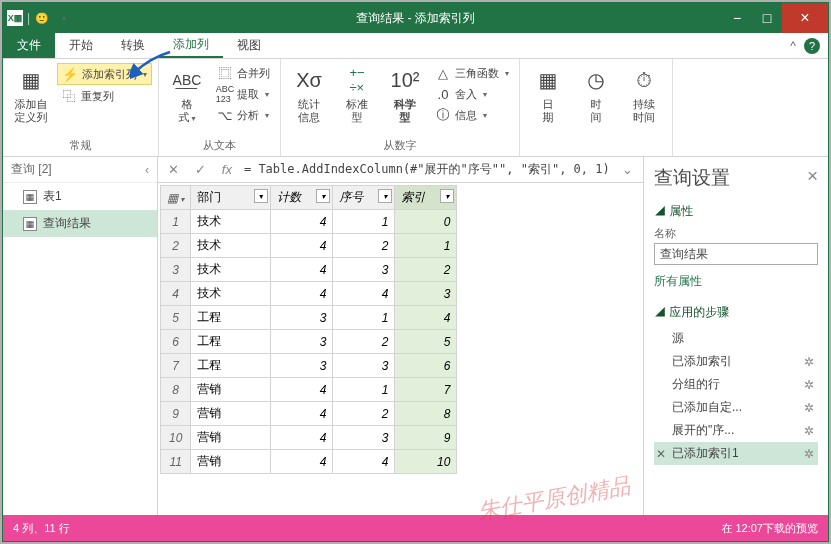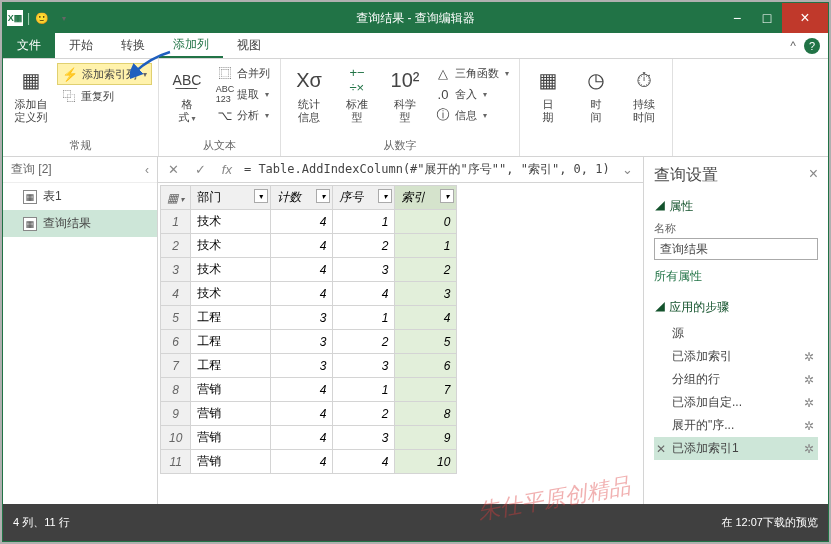--- a/index.html
+++ b/index.html
@@ -45,45 +45,45 @@
 .grid th, .grid td { border: 1px solid #d4d4d4; padding: 3px 6px; height: 21px; }
 .grid th { background: #f0f0f0; font-weight: normal; text-align: left; position: relative; }
 .grid th.rownum, .grid td.rownum { background: #f0f0f0; text-align: center; width: 28px; color: #666; font-style: italic; }
 .grid .col-dept { width: 80px; }
 .grid .col-num { width: 62px; text-align: right; font-style: italic; }
 .grid .col-idx { width: 62px; text-align: right; font-style: italic; }
 .grid .col-added { width: 62px; text-align: right; background: #e2efda; font-style: italic; }
 .grid th.col-added { background: #d5e3cc; }
 .col-filter { position: absolute; right: 2px; top: 3px; width: 14px; height: 14px; border: 1px solid #aaa; background: #fff; font-size: 8px; display: flex; align-items: center; justify-content: center; }
 .right-pane { width: 185px; border-left: 1px solid #d4d4d4; padding: 8px 10px; font-size: 12px; background: #fff; }
-.right-pane h3 { font-size: 16px; color: #4a4a4a; font-weight: normal; margin-bottom: 12px; display: flex; justify-content: space-between; }
+.right-pane h3 { font-size: 19px; color: #4a4a4a; font-weight: normal; margin-bottom: 12px; display: flex; justify-content: space-between; }
 .section-title { color: #14532d; font-size: 12px; margin: 8px 0 6px; }
 .name-label { color: #666; font-size: 11px; margin-bottom: 2px; }
 .name-box { border: 1px solid #aaa; padding: 3px 5px; font-size: 12px; color: #444; width: 100%; }
 .link { color: #217346; font-size: 12px; margin-top: 8px; cursor: pointer; }
 .step { padding: 3px 4px 3px 18px; color: #444; position: relative; display: flex; align-items: center; }
 .step.sel { background: #cde6d8; }
 .step-gear { color: #888; font-size: 12px; margin-left: auto; }
 .step-x { position: absolute; left: 2px; color: #666; font-size: 12px; }
-.statusbar { height: 37px; background: #404040; color: #fff; font-size: 11px; display: flex; align-items: center; padding: 0 10px; justify-content: space-between; }
+.statusbar { height: 26px; background: #ec4899; color: #fff; font-size: 11px; display: flex; align-items: center; padding: 0 10px; justify-content: space-between; }
 .watermark { position: absolute; right: 200px; bottom: 30px; font-size: 22px; color: rgba(220,60,60,0.4); transform: rotate(-10deg); pointer-events: none; font-style: italic; }
 .dd { font-size: 8px; color: #666; margin-left: 2px; }
 </style>
 </head>
 <body>
 
 <div class="window">
   <div class="titlebar">
     <div class="titlebar-left">
       <span class="qat-icon" style="background:#fff;color:#217346;font-weight:bold;font-size:9px;">X▦</span>
       <span style="color:#a0d0b0;">|</span>
       <span class="qat-icon">🙂</span>
       <span class="qat-icon dd">▾</span>
     </div>
-    <div class="title-text">查询结果 - 查询编辑器</div>
+    <div class="title-text">查询结果 - 添加索引列</div>
     <div class="titlebar-right">
       <div class="win-btn">−</div>
       <div class="win-btn">□</div>
       <div class="win-btn close">×</div>
     </div>
   </div>
 
   <div class="tabstrip">
     <div class="tab file">文件</div>
     <div class="tab">开始</div>
@@ -162,21 +162,21 @@
             <div class="label" style="white-space:pre;">统计
 信息</div>
           </div>
         <div class="big-btn">
             <div class="icon" style="color:#217346;font-size:13px;">+−<br>÷×</div>
             <div class="label" style="white-space:pre;">标准
 型</div>
           </div>
         <div class="big-btn">
             <div class="icon">10²</div>
-            <div class="label" style="white-space:pre;">科学
+            <div class="label" style="white-space:pre;font-weight:bold;">科学
 型</div>
           </div>
         <div class="small-btns">
           <div class="small-btn">
               <span class="sicon">△</span>
               <span>三角函数</span>
               <span class="dd">▾</span>
             </div>
           <div class="small-btn">
               <span class="sicon">.0</span>

